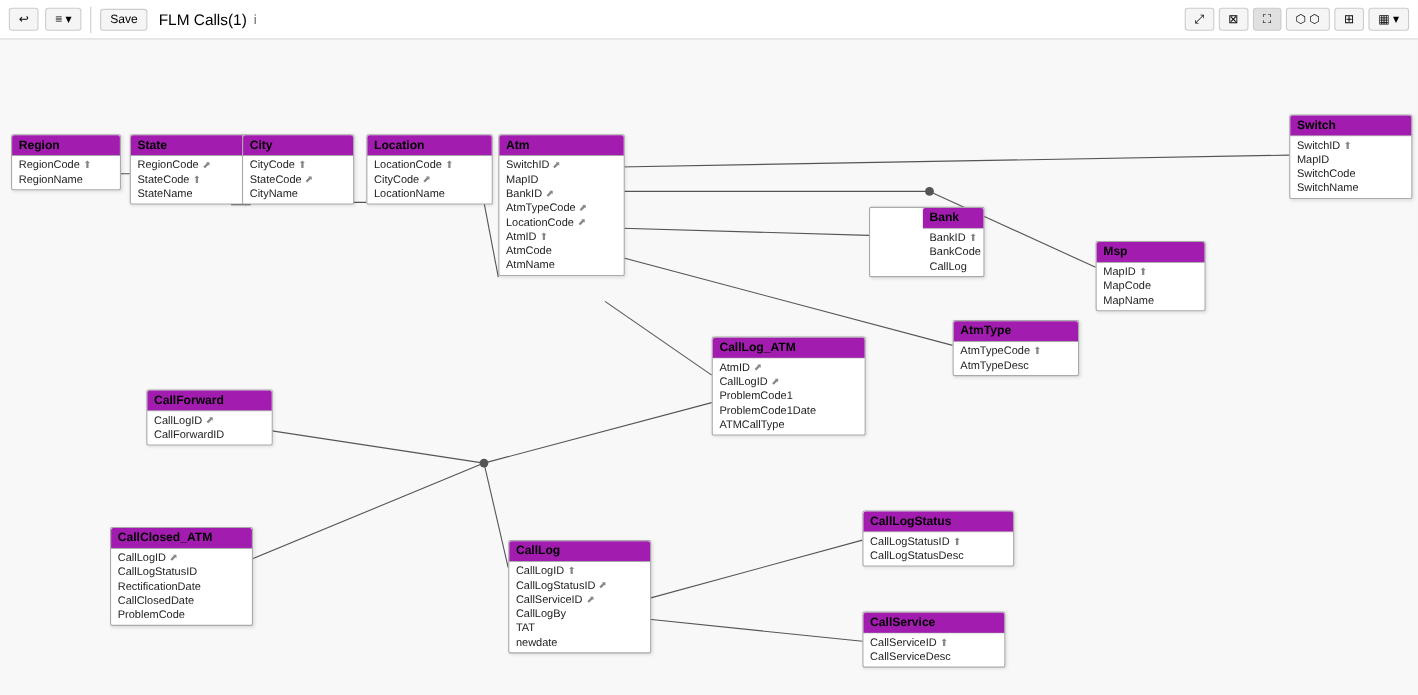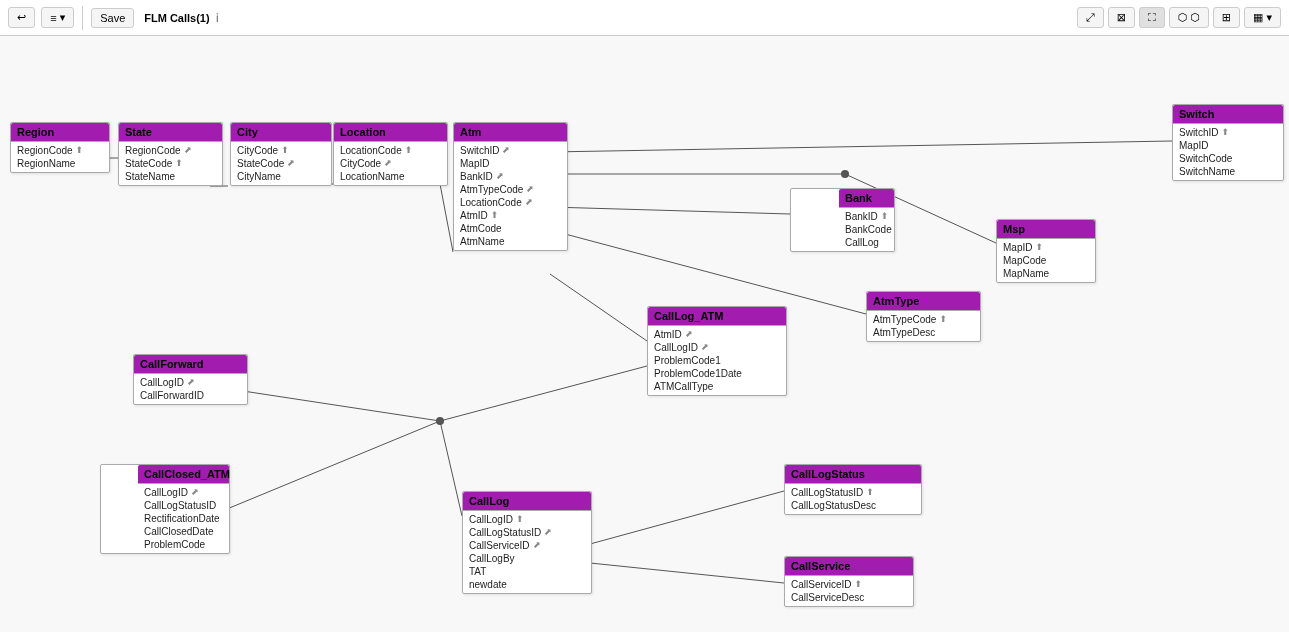--- a/index.html
+++ b/index.html
@@ -9,21 +9,21 @@
       display: flex; align-items: center; gap: 6px;
       background: #fff; border-bottom: 1px solid #ccc;
       padding: 4px 8px; height: 36px;
     }
     .toolbar-btn {
       border: 1px solid #ccc; background: #f5f5f5; border-radius: 3px;
       padding: 3px 8px; cursor: pointer; font-size: 11px; display: flex; align-items: center; gap: 3px;
     }
     .toolbar-btn.active { background: #e0e0e0; }
     .toolbar-sep { width: 1px; background: #ccc; height: 24px; margin: 0 2px; }
-    .toolbar-title { font-size: 11px; font-weight: bold; margin-left: 4px; }
+    .toolbar-title { font-size: 14px; font-weight: normal; margin-left: 4px; }
     .toolbar-info { color: #666; font-size: 12px; cursor: pointer; }
     .toolbar-right { margin-left: auto; display: flex; gap: 4px; }
 
     .canvas {
       position: relative; width: 1289px; height: 596px;
       background: #f8f8f8; overflow: hidden;
     }
 
     
     .lines-layer { position: absolute; top: 0; left: 0; width: 100%; height: 100%; pointer-events: none; }
@@ -153,21 +153,21 @@
 
   <div class="entity" style="left:118px; top:86px; width:105px;">
     <div class="entity-header">State</div>
     <div class="entity-body">
       <div class="entity-field">RegionCode <span class="fk-icon">⬆</span></div>
       <div class="entity-field">StateCode <span class="pk-icon">⬆</span></div>
       <div class="entity-field">StateName</div>
     </div>
   </div>
 
-  <div class="entity" style="left:230px; top:86px; width:102px;">
+  <div class="entity" style="left:220px; top:86px; width:102px;">
     <div class="entity-header">City</div>
     <div class="entity-body">
       <div class="entity-field">CityCode <span class="pk-icon">⬆</span></div>
       <div class="entity-field">StateCode <span class="fk-icon">⬆</span></div>
       <div class="entity-field">CityName</div>
     </div>
   </div>
 
   <div class="entity" style="left:333px; top:86px; width:115px;">
     <div class="entity-header">Location</div>
@@ -240,21 +240,21 @@
   </div>
 
   <div class="entity" style="left:133px; top:318px; width:115px;">
     <div class="entity-header">CallForward</div>
     <div class="entity-body">
       <div class="entity-field">CallLogID <span class="fk-icon">⬆</span></div>
       <div class="entity-field">CallForwardID</div>
     </div>
   </div>
 
-  <div class="entity" style="left:100px; top:428px; width:130px;padding-left:37px;">
+  <div class="entity" style="left:100px; top:443px; width:130px;">
     <div class="entity-header">CallClosed_ATM</div>
     <div class="entity-body">
       <div class="entity-field">CallLogID <span class="fk-icon">⬆</span></div>
       <div class="entity-field">CallLogStatusID</div>
       <div class="entity-field">RectificationDate</div>
       <div class="entity-field">CallClosedDate</div>
       <div class="entity-field">ProblemCode</div>
     </div>
   </div>
 

